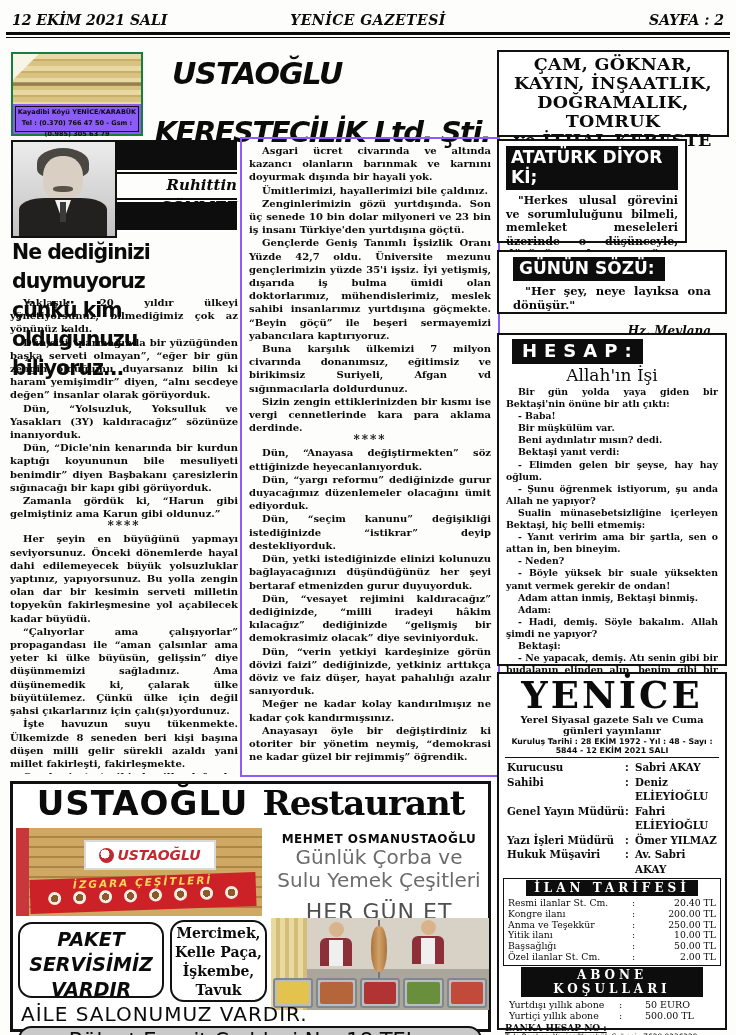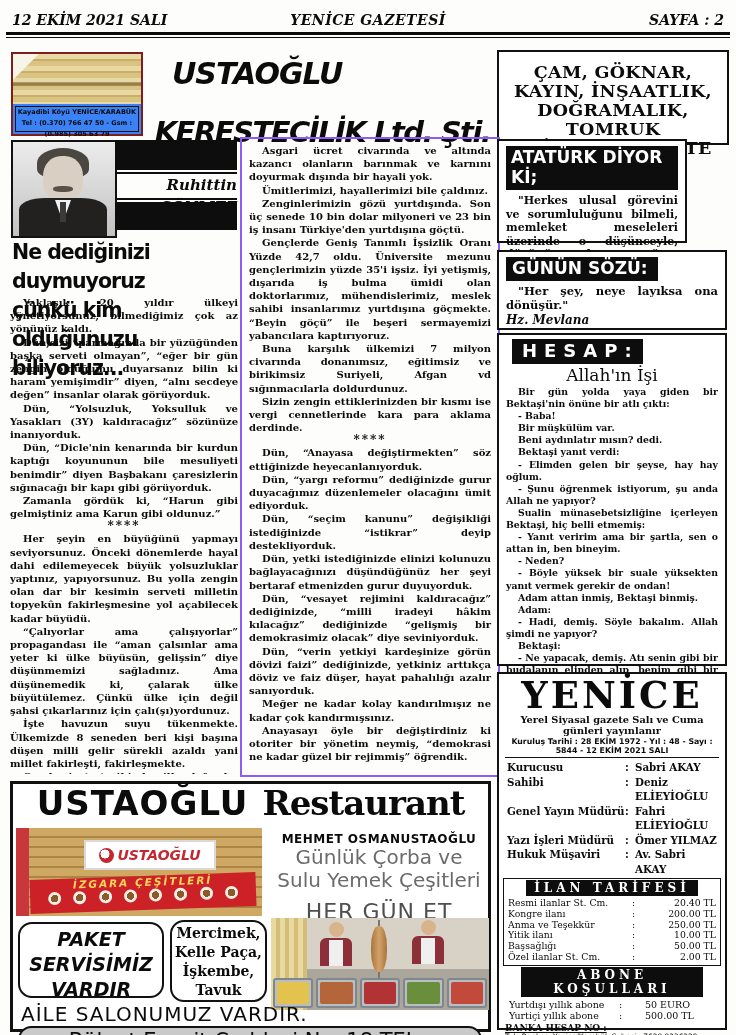--- a/index.html
+++ b/index.html
@@ -5,34 +5,34 @@
   html,body{margin:0;padding:0;background:#888;}
   #page{position:relative;width:736px;height:1035px;background:#fdfdfb;color:#0b0b0b;
         font-family:"DejaVu Serif", serif;overflow:hidden;margin:0 auto;}
   .abs{position:absolute;}
   .mh-date{left:12px;top:12px;font:bold italic 14px "DejaVu Serif",serif;}
   .mh-title{left:0;top:12px;width:736px;text-align:center;font:bold italic 14px "DejaVu Serif",serif;letter-spacing:.5px;}
   .mh-page{right:12px;top:12px;font:bold italic 14px "DejaVu Serif",serif;}
   .rule-thick{left:6px;top:32px;width:724px;height:3px;background:#0b0b0b;}
   .rule-thin{left:6px;top:37px;width:724px;height:1px;background:#0b0b0b;}
   
-  .lumber-box{left:11px;top:52px;width:128px;height:80px;border:2px solid #7f1d1d;background:#3b82f6;}
+  .lumber-box{left:11px;top:52px;width:128px;height:80px;border:2px solid #15803d;background:#8b5cf6;}
   .lumber-photo{position:absolute;left:0;top:0;right:0;height:50px;overflow:hidden;
     background:
       linear-gradient(135deg, #f7f4e8 0 14%, rgba(247,244,232,0) 15%),
       repeating-linear-gradient(180deg,#e8d9a4 0 5px,#c9ae68 5px 7px,#d9c382 7px 12px),
       #d9c382;}
   .lumber-shadow{position:absolute;left:0;top:28px;width:100%;height:4px;background:rgba(90,70,30,.45);}
   .lumber-caption{position:absolute;left:2px;right:2px;bottom:2px;height:24px;border:1px solid #111;
     text-align:center;font:bold 6.5px "DejaVu Sans",sans-serif;line-height:11px;}
   .karagul-name{left:150px;top:56px;width:345px;height:76px;text-align:center;}
   .karagul-line1{font:bold italic 30px "DejaVu Sans",sans-serif;letter-spacing:-1px;text-align:left;padding-left:22px;}
   .karagul-line2{font:bold italic 29px "DejaVu Sans",sans-serif;letter-spacing:-1.5px;margin-top:24px;white-space:nowrap;}
   .products-box{left:497px;top:50px;width:228px;height:80px;border:2.5px solid #111;background:#fff;
-    text-align:center;padding-top:11px;}
+    text-align:center;padding-top:3px;}
   .products-box div{font:bold 17.5px "DejaVu Serif",serif;line-height:19px;letter-spacing:.3px;}
   
   .author-photo{left:11px;top:140px;width:102px;height:94px;border:2px solid #111;overflow:hidden;
     background:linear-gradient(180deg,#ececec,#c2c2c2);}
   .ap-hair{position:absolute;left:24px;top:6px;width:52px;height:30px;background:#4a4743;border-radius:50% 50% 30% 30%;}
   .ap-face{position:absolute;left:30px;top:14px;width:40px;height:44px;background:#d9cfc2;border-radius:45% 45% 40% 40%;}
   .ap-must{position:absolute;left:40px;top:44px;width:20px;height:6px;background:#5a5248;border-radius:40%;}
   .ap-suit{position:absolute;left:6px;top:56px;width:88px;height:38px;background:#23211f;border-radius:30% 30% 0 0;}
   .ap-shirt{position:absolute;left:42px;top:58px;width:16px;height:22px;background:#f2f2f2;clip-path:polygon(0 0,100% 0,50% 100%);}
   .ap-tie{position:absolute;left:47px;top:60px;width:6px;height:20px;background:#3a3a3a;}
@@ -48,22 +48,22 @@
   .art{margin:0;font:bold 10px "DejaVu Serif",serif;line-height:13.2px;text-align:justify;text-indent:13px;}
   .sep{text-align:center;text-indent:0;letter-spacing:2px;font-size:12px;line-height:12px;}
   .col-mid{left:240px;top:137px;width:260px;height:640px;border:2px solid #8b5cf6;box-sizing:border-box;
     padding:5px 7px;overflow:hidden;}
   
   .rbox{border:2px solid #111;background:#fff;box-sizing:border-box;}
   .blackbar{background:#0d0d0d;color:#fff;display:inline-block;}
   .ataturk{left:497px;top:139px;width:190px;height:104px;padding:5px 7px;}
   .ataturk .hdr{font:bold 17px "DejaVu Sans",sans-serif;padding:1px 8px 3px 5px;}
   .ataturk .q{font:bold 11px "DejaVu Serif",serif;line-height:13.5px;text-align:justify;text-indent:12px;margin-top:4px;}
-  .q-author{font:bold italic 12px "DejaVu Serif",serif;margin-top:1px;}
-  .gunun{left:497px;top:250px;width:230px;height:80px;padding:5px 7px;}
+  .q-author{font:bold italic 12px "DejaVu Serif",serif;text-align:right;margin-top:12px;}
+  .gunun{left:497px;top:250px;width:230px;height:64px;padding:5px 14px;}
   .gunun .hdr{font:bold 17px "DejaVu Sans",sans-serif;padding:1px 10px 3px 6px;}
   .gunun .q{font:bold 11.5px "DejaVu Serif",serif;line-height:14px;text-align:justify;text-indent:12px;margin-top:3px;}
   .fikra{left:497px;top:333px;width:230px;height:333px;padding:4px 7px;}
   .fikra .hdr{font:bold 18px "DejaVu Sans",sans-serif;letter-spacing:7px;padding:1px 4px 3px 10px;margin-left:6px;}
   .fikra-title{font:500 17px "DejaVu Serif",serif;text-align:center;margin:1px 0 1px 0;}
   .fline{margin:0;font:bold 9.3px "DejaVu Serif",serif;line-height:12.1px;text-align:justify;text-indent:12px;}
   
   .yenice{left:497px;top:672px;width:230px;height:358px;padding:2px 4px;}
   .yn-title{font:bold 37px "DejaVu Serif",serif;letter-spacing:3px;text-align:center;line-height:38px;}
   .yn-tag{font:bold 9.8px "DejaVu Serif",serif;text-align:center;}

